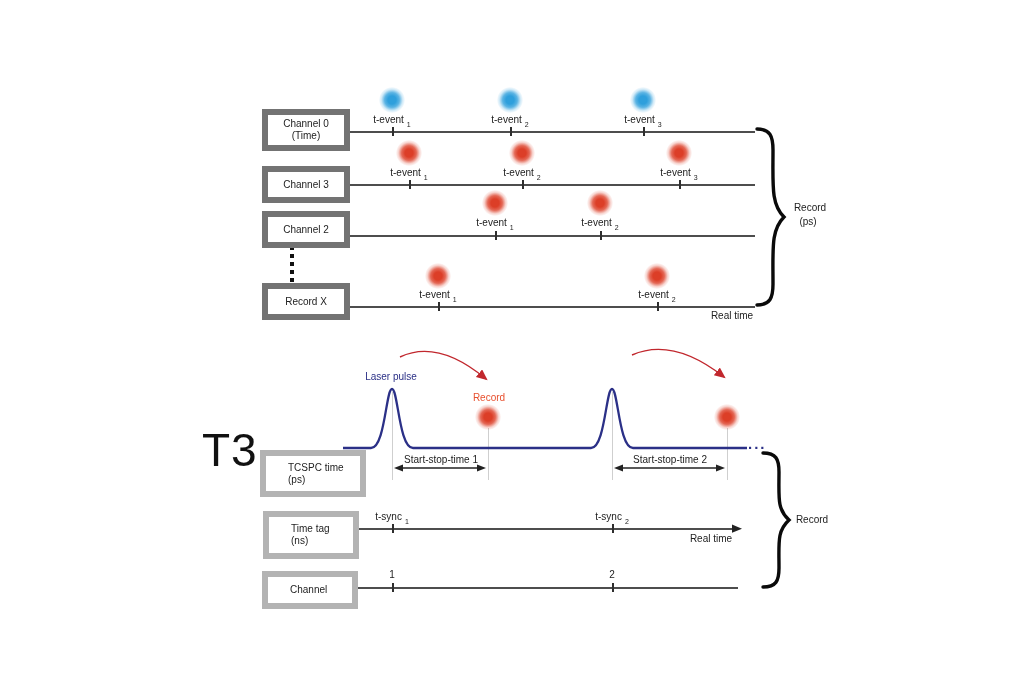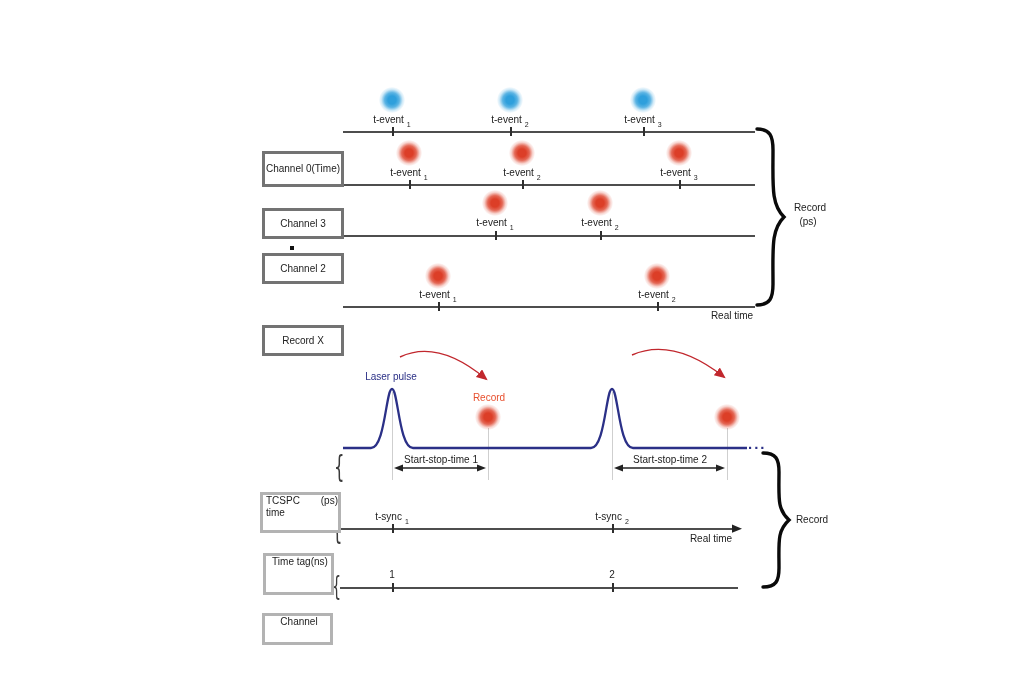--- a/index.html
+++ b/index.html
@@ -2,25 +2,25 @@
 <html><head>
 <meta charset="utf-8">
 <style>
   html,body{margin:0;padding:0;background:#fff;}
   #stage{
     position:relative;width:1024px;height:683px;background:#ffffff;
     font-family:"Liberation Sans",sans-serif;color:#222;overflow:hidden;
   }
   .title{position:absolute;font-size:46px;color:#111;letter-spacing:1px;z-index:4;}
   .cbox{
-    position:absolute;border:3px solid #737373;background:#fff;z-index:4;
-    display:flex;align-items:center;justify-content:center;
-    font-size:10px;line-height:12px;text-align:center;color:#222;margin-top:42px;
+    position:absolute;border:6px solid #737373;background:#fff;z-index:4;
+    display:flex;flex-direction:column;align-items:center;justify-content:center;
+    font-size:10px;line-height:12px;text-align:center;color:#222;
   }
-  .cbox.t3{border-color:#b3b3b3;align-items:flex-start;padding-left:3px;text-align:left;}
+  .cbox.t3{border-color:#b3b3b3;align-items:flex-start;padding-left:22px;text-align:left;}
   .hline{position:absolute;height:1.5px;background:#4d4d4d;z-index:1;}
   .tick{position:absolute;width:1.5px;height:9px;background:#2e2e2e;z-index:2;}
   .dot{position:absolute;width:26px;height:26px;border-radius:50%;z-index:3;}
   .dot.blue{background:radial-gradient(circle,#2E9FDC 0%,#2E9FDC 22%,rgba(46,159,220,.78) 40%,rgba(46,159,220,.22) 58%,rgba(46,159,220,0) 72%);}
   .dot.red{background:radial-gradient(circle,#DC3E27 0%,#DC3E27 22%,rgba(220,62,39,.78) 40%,rgba(220,62,39,.22) 58%,rgba(220,62,39,0) 72%);}
   .lbl{position:absolute;font-size:10px;white-space:nowrap;transform:translateX(-50%);z-index:4;color:#222;}
   .lbl sub{font-size:7px;margin-left:3px;position:relative;top:1px;}
   .lbl.navy{color:#2B3087;}
   .lbl.orange{color:#E8502E;}
   .vguide{position:absolute;width:1px;background:#cfcfcf;z-index:0;}
@@ -92,20 +92,21 @@
   <div class="dot red" style="left:644px;top:263px"></div>
   <div class="tick" style="left:438px;top:302px"></div>
   <div class="tick" style="left:657px;top:302px"></div>
   <div class="lbl" style="left:438px;top:289px"><span>t-event</span><sub>1</sub></div>
   <div class="lbl" style="left:657px;top:289px"><span>t-event</span><sub>2</sub></div>
 
   <div class="lbl" style="left:810px;top:202px">Record</div>
   <div class="lbl" style="left:808px;top:216px">(ps)</div>
   <div class="lbl" style="left:732px;top:310px">Real time</div>
 
+  <div class="title" style="left:202px;top:423px">T3</div>
 
   <div class="cbox t3" style="left:260px;top:450px;width:72px;height:35px">
     <span>TCSPC time</span>
     <span>(ps)</span>
   </div>
   <div class="obrace" style="left:334px;top:452px">{</div>
 
   <div class="vguide" style="left:392px;top:392px;height:88px"></div>
   <div class="vguide" style="left:488px;top:428px;height:52px"></div>
   <div class="vguide" style="left:612px;top:392px;height:88px"></div>

